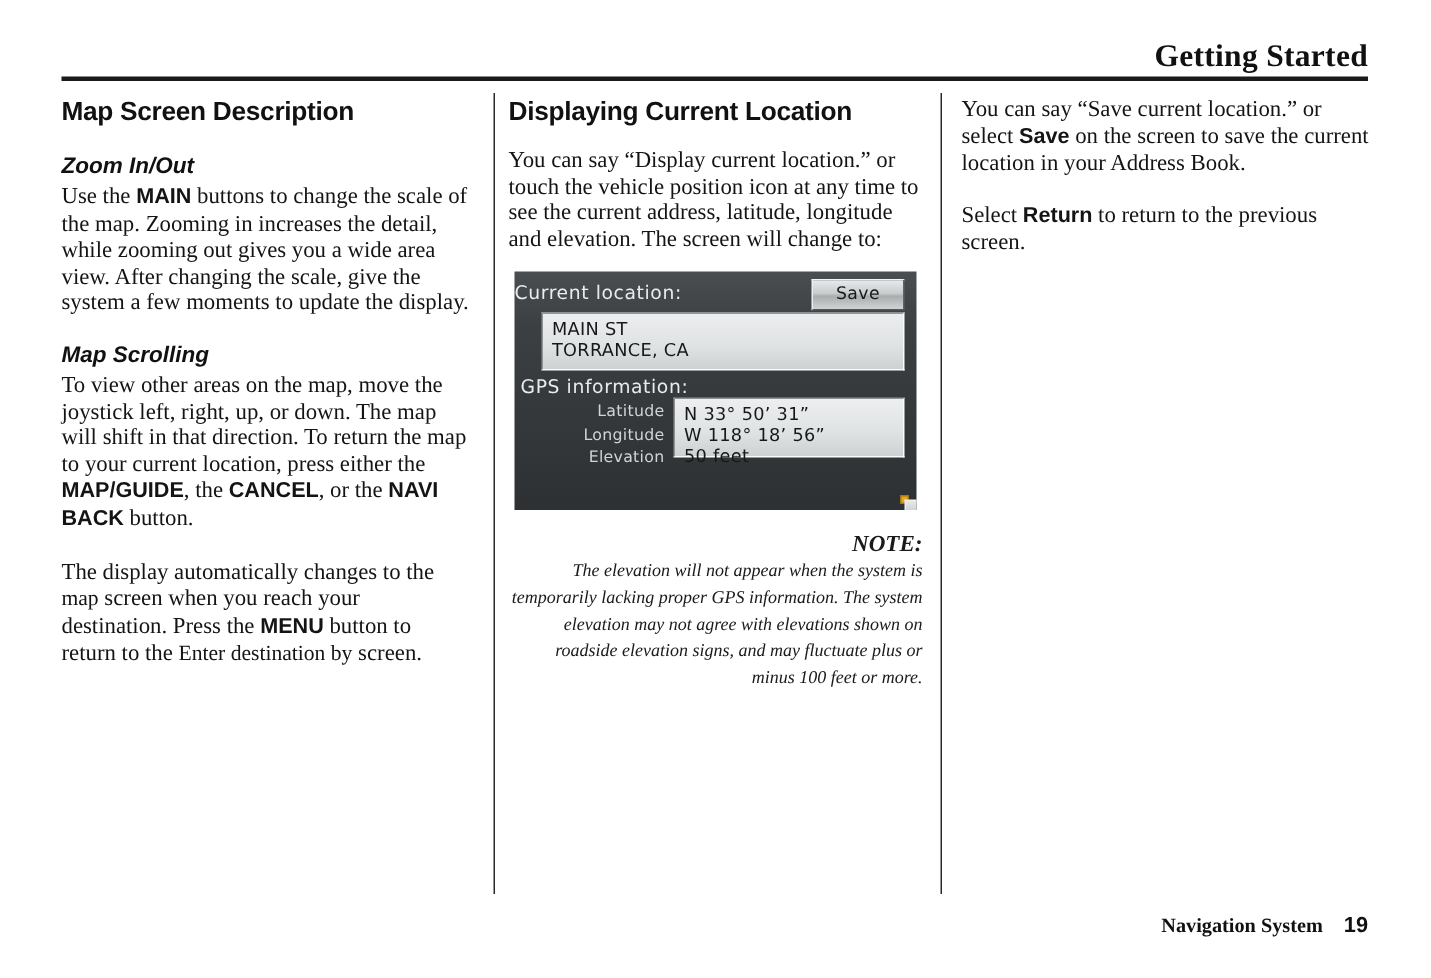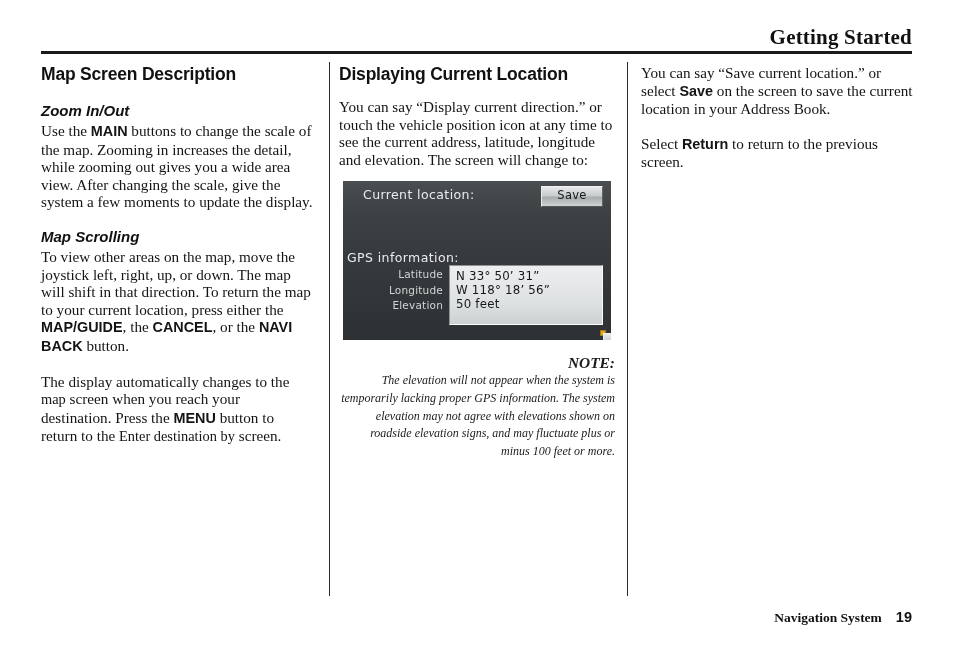--- a/index.html
+++ b/index.html
@@ -127,21 +127,21 @@
     width: 268px;
     height: 159px;
     margin: 13px 0 0 4px;
     background: linear-gradient(180deg, #4a4e50 0%, #3c4042 22%, #36393b 55%, #2e3133 100%);
     box-shadow: inset 0 0 0 1px #20232400;
     font-family: "DejaVu Sans", sans-serif;
     overflow: hidden;
   }
   #nav-screen .hdr-label {
     position: absolute;
-    left: 20px;
+    left: 0;
     top: 6px;
     font-size: 12.5px;
     color: #e9ecef;
     letter-spacing: 0.4px;
     white-space: nowrap;
   }
   #nav-screen .btn {
     position: absolute;
     font-size: 11.5px;
     color: #17191a;
@@ -212,21 +212,21 @@
     text-align: right;
     color: #cfd4d6;
     font-size: 10.5px;
     line-height: 15.5px;
     letter-spacing: 0.2px;
   }
   #gps-values {
     left: 106px;
     top: 84px;
     width: 154px;
-    height: 60px;
+    height: 40px;
     padding: 2px 7px;
     font-size: 12px;
     line-height: 15.5px;
   }
 
   
   #page-footer {
     position: absolute;
     left: 41px;
     top: 608px;
@@ -265,27 +265,31 @@
   <p class="body"><span>Use the </span><span class="kw">MAIN</span><span> buttons to change the scale of the map. Zooming in increases the detail, while zooming out gives you a wide area view. After changing the scale, give the system a few moments to update the display.</span></p>
 
   <h2 class="sub-title">Map Scrolling</h2>
   <p class="body"><span>To view other areas on the map, move the joystick left, right, up, or down. The map will shift in that direction. To return the map to your current location, press either the </span><span class="kw">MAP/GUIDE</span><span>, the </span><span class="kw">CANCEL</span><span>, or the </span><span class="kw">NAVI BACK</span><span> button.</span></p>
 
   <p class="body"><span>The display automatically changes to the </span><span class="kw-reg">map</span><span> screen when you reach your destination. Press the </span><span class="kw">MENU</span><span> button to return to the </span><span class="kw-reg">Enter destination by</span><span> screen.</span></p>
 </div>
 
 <div class="column" id="col-mid">
   <h1 class="sec-title">Displaying Current Location</h1>
-  <p class="body">You can say “Display current direction.” or touch the vehicle position icon at any time to see the current address, latitude, longitude and elevation. The screen will change to:</p>
+  <p class="body">You can say “Display current location.” or touch the vehicle position icon at any time to see the current address, latitude, longitude and elevation. The screen will change to:</p>
 
   <div id="nav-screen">
     <div class="hdr-label">Current location:</div>
 
     <div class="btn" id="btn-save">Save</div>
 
+    <div class="white-box" id="addr-box">
+      <div>MAIN ST</div>
+      <div>TORRANCE, CA</div>
+    </div>
 
     <div id="gps-label">GPS information:</div>
 
     <div id="gps-fields">
       <div>Latitude</div>
       <div>Longitude</div>
       <div>Elevation</div>
     </div>
 
     <div class="white-box" id="gps-values">

